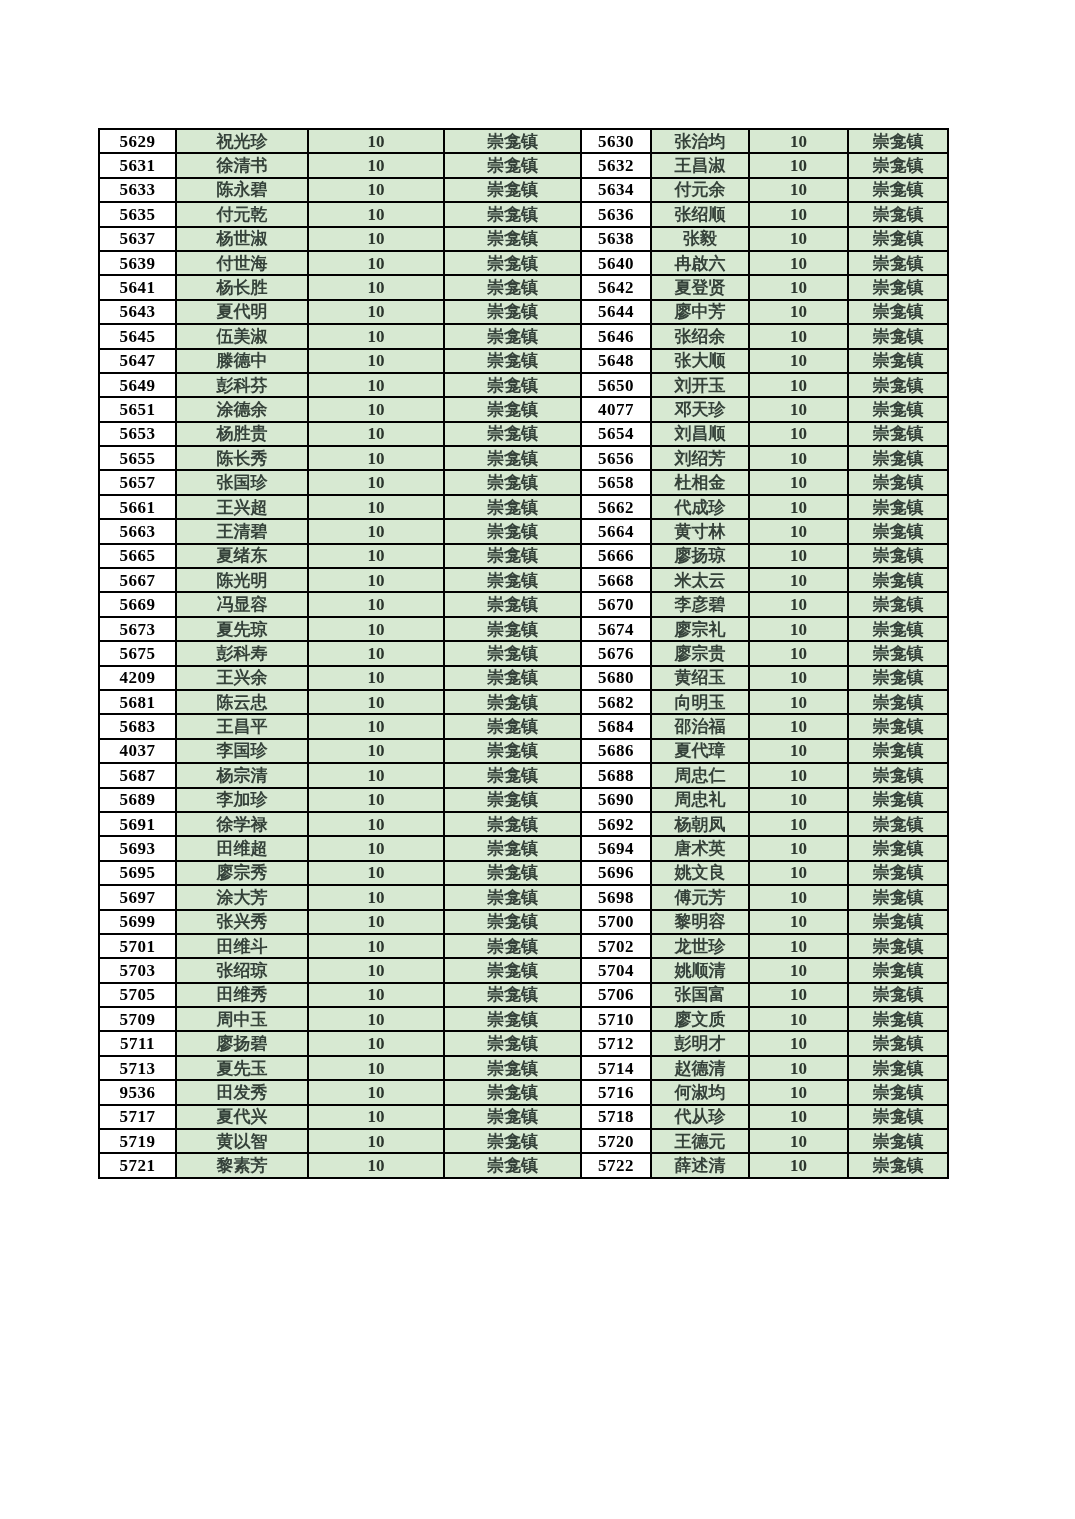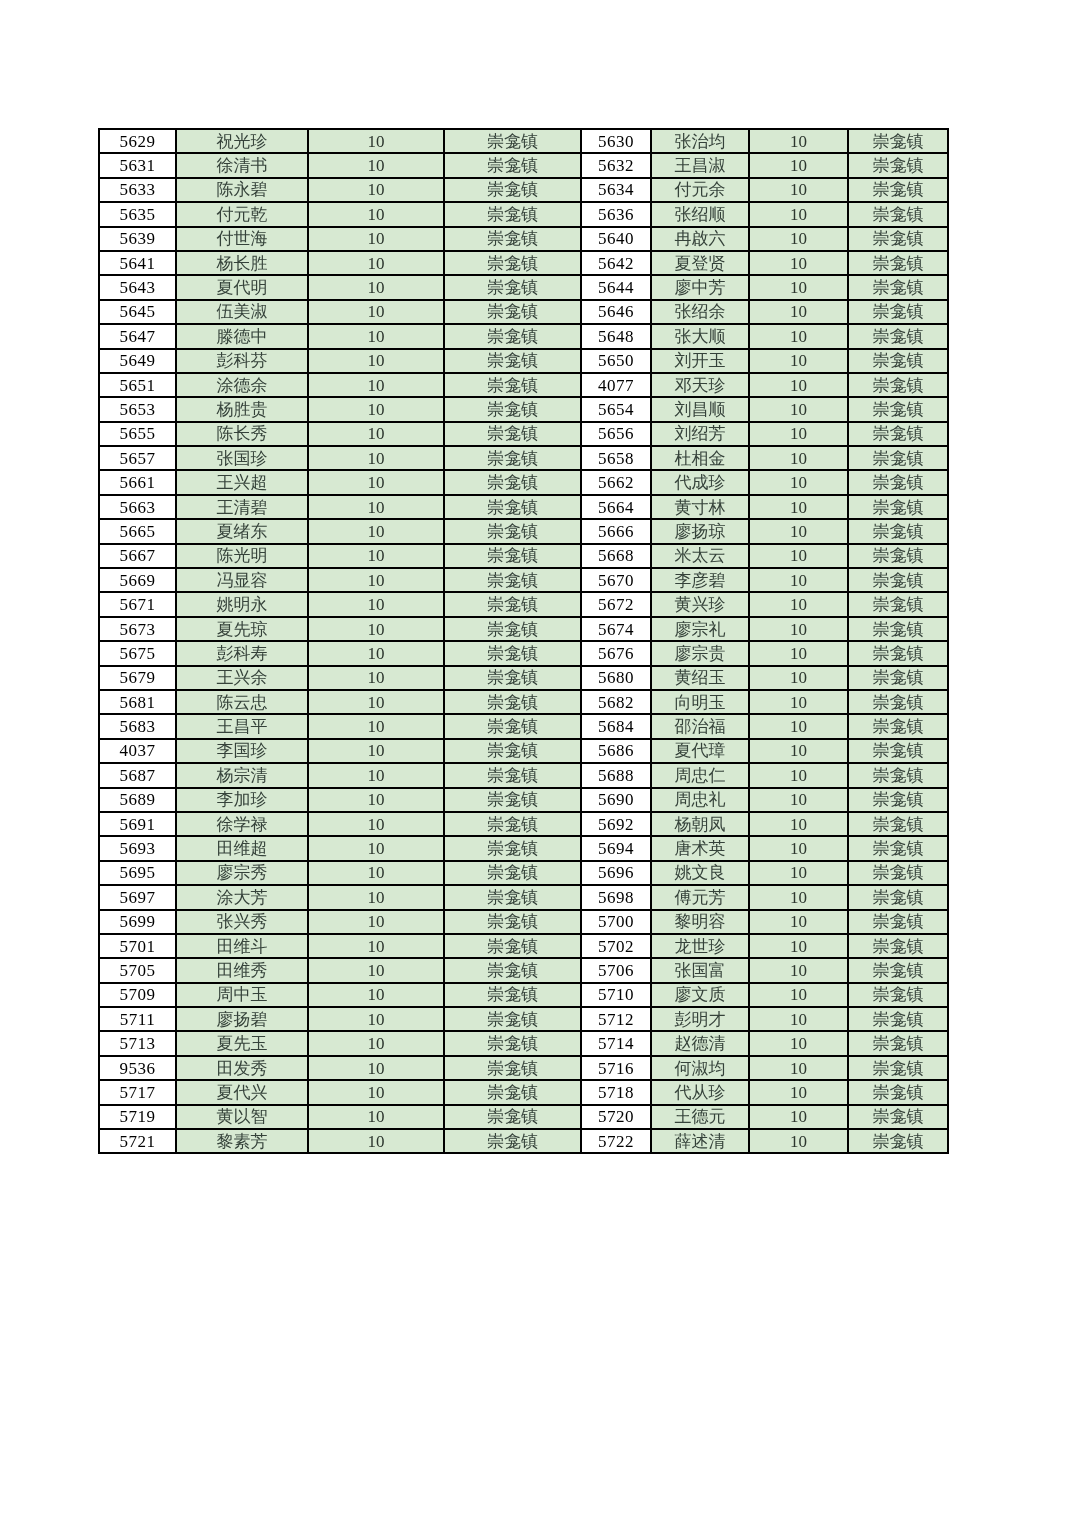--- a/index.html
+++ b/index.html
@@ -9,20 +9,21 @@
     width: 1075px;
     height: 1519px;
     font-family: "Liberation Serif", "DejaVu Serif", serif;
   }
   .page {
     position: relative;
     width: 1075px;
     height: 1519px;
     background: #ffffff;
     overflow: hidden;
+    font-weight: bold;
   }
   table.roster {
     position: absolute;
     left: 98px;
     top: 128px;
     border-collapse: collapse;
     table-layout: fixed;
     width: 849px;
   }
   table.roster td {
@@ -107,20 +108,30 @@
           <td class="c-id">5635</td>
           <td class="c-green">付元乾</td>
           <td class="c-green c-amt">10</td>
           <td class="c-green">崇龛镇</td>
           <td class="c-id">5636</td>
           <td class="c-green">张绍顺</td>
           <td class="c-green c-amt">10</td>
           <td class="c-green">崇龛镇</td>
         </tr>
         <tr>
+          <td class="c-id">5637</td>
+          <td class="c-green">杨世淑</td>
+          <td class="c-green c-amt">10</td>
+          <td class="c-green">崇龛镇</td>
+          <td class="c-id">5638</td>
+          <td class="c-green">张毅</td>
+          <td class="c-green c-amt">10</td>
+          <td class="c-green">崇龛镇</td>
+        </tr>
+        <tr>
           <td class="c-id">5639</td>
           <td class="c-green">付世海</td>
           <td class="c-green c-amt">10</td>
           <td class="c-green">崇龛镇</td>
           <td class="c-id">5640</td>
           <td class="c-green">冉啟六</td>
           <td class="c-green c-amt">10</td>
           <td class="c-green">崇龛镇</td>
         </tr>
         <tr>
@@ -257,51 +268,41 @@
           <td class="c-id">5669</td>
           <td class="c-green">冯显容</td>
           <td class="c-green c-amt">10</td>
           <td class="c-green">崇龛镇</td>
           <td class="c-id">5670</td>
           <td class="c-green">李彦碧</td>
           <td class="c-green c-amt">10</td>
           <td class="c-green">崇龛镇</td>
         </tr>
         <tr>
-          <td class="c-id">5671</td>
-          <td class="c-green">姚明永</td>
-          <td class="c-green c-amt">10</td>
-          <td class="c-green">崇龛镇</td>
-          <td class="c-id">5672</td>
-          <td class="c-green">黄兴珍</td>
-          <td class="c-green c-amt">10</td>
-          <td class="c-green">崇龛镇</td>
-        </tr>
-        <tr>
           <td class="c-id">5673</td>
           <td class="c-green">夏先琼</td>
           <td class="c-green c-amt">10</td>
           <td class="c-green">崇龛镇</td>
           <td class="c-id">5674</td>
           <td class="c-green">廖宗礼</td>
           <td class="c-green c-amt">10</td>
           <td class="c-green">崇龛镇</td>
         </tr>
         <tr>
           <td class="c-id">5675</td>
           <td class="c-green">彭科寿</td>
           <td class="c-green c-amt">10</td>
           <td class="c-green">崇龛镇</td>
           <td class="c-id">5676</td>
           <td class="c-green">廖宗贵</td>
           <td class="c-green c-amt">10</td>
           <td class="c-green">崇龛镇</td>
         </tr>
         <tr>
-          <td class="c-id">5679</td>
+          <td class="c-id">4209</td>
           <td class="c-green">王兴余</td>
           <td class="c-green c-amt">10</td>
           <td class="c-green">崇龛镇</td>
           <td class="c-id">5680</td>
           <td class="c-green">黄绍玉</td>
           <td class="c-green c-amt">10</td>
           <td class="c-green">崇龛镇</td>
         </tr>
         <tr>
           <td class="c-id">5681</td>
@@ -403,20 +404,30 @@
           <td class="c-green c-amt">10</td>
           <td class="c-green">崇龛镇</td>
         </tr>
         <tr>
           <td class="c-id">5701</td>
           <td class="c-green">田维斗</td>
           <td class="c-green c-amt">10</td>
           <td class="c-green">崇龛镇</td>
           <td class="c-id">5702</td>
           <td class="c-green">龙世珍</td>
+          <td class="c-green c-amt">10</td>
+          <td class="c-green">崇龛镇</td>
+        </tr>
+        <tr>
+          <td class="c-id">5703</td>
+          <td class="c-green">张绍琼</td>
+          <td class="c-green c-amt">10</td>
+          <td class="c-green">崇龛镇</td>
+          <td class="c-id">5704</td>
+          <td class="c-green">姚顺清</td>
           <td class="c-green c-amt">10</td>
           <td class="c-green">崇龛镇</td>
         </tr>
         <tr>
           <td class="c-id">5705</td>
           <td class="c-green">田维秀</td>
           <td class="c-green c-amt">10</td>
           <td class="c-green">崇龛镇</td>
           <td class="c-id">5706</td>
           <td class="c-green">张国富</td>

